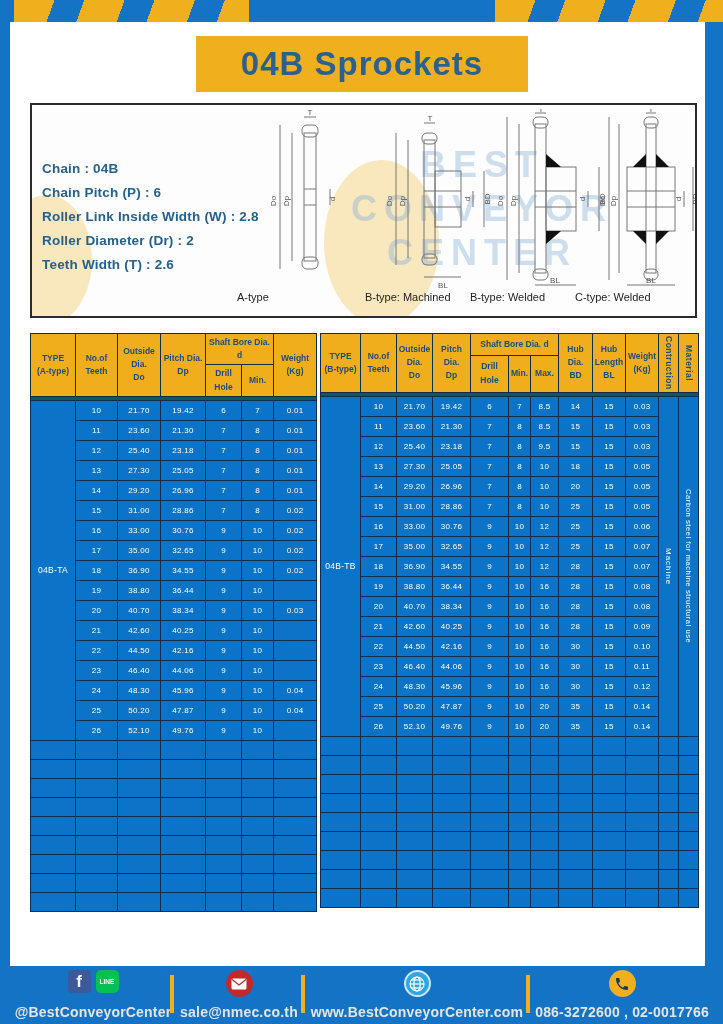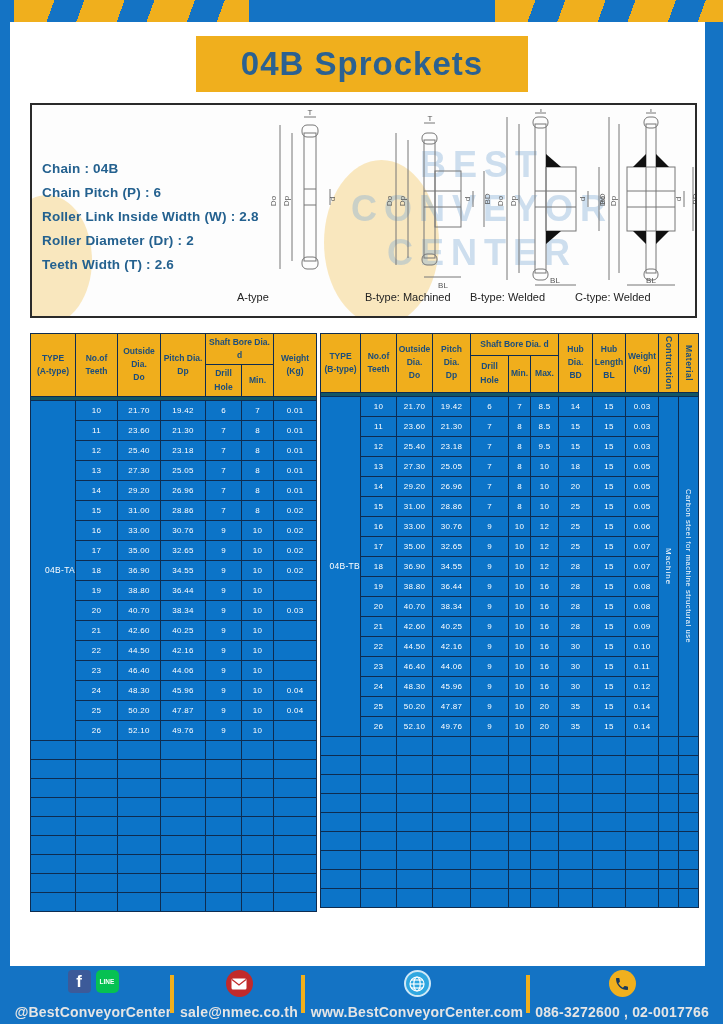--- a/index.html
+++ b/index.html
@@ -34,21 +34,21 @@
   .tbl-mount { position:absolute; top:333px; z-index:6; }
   #mount-a { left:30px; }
   #mount-b { left:320px; }
   table.spr { border-collapse:collapse; table-layout:fixed; }
   table.spr th { background:#F0AE1C; color:#1B4D7C; font-size:8.5px; font-weight:bold;
                  border:1.5px solid #0E2C50; padding:2px 0; line-height:1.55; text-align:center; }
   table.spr th.vert { writing-mode:vertical-rl; letter-spacing:0.5px; padding:2px 1px; }
   table.spr td { background:#0C74C8; color:#fff; font-size:8px; text-align:center;
                  border:1.5px solid #0E2C50; height:20px; padding:0; letter-spacing:0.3px; }
   table.spr tr.seprow td { height:4px; background:#125666; }
-  table.spr td.typecell { font-size:8.5px;text-align:right; }
+  table.spr td.typecell { font-size:8.5px; }
   table.spr td.vertcell { writing-mode:vertical-rl; font-size:8px; letter-spacing:1px; }
   table.spr td.vertcell.mat { font-size:7.5px; letter-spacing:0.6px; }
   table.spr tr.emptyrow td { height:19px; }
 
   
   .footer { position:absolute; left:0; bottom:0; width:723px; height:58px; background:#1473C4; z-index:7; }
   .f-sec { position:absolute; top:4px; height:50px; display:flex; flex-direction:column; align-items:center; justify-content:space-between; }
   .f-text { color:#e5e5e5; font-weight:bold; font-size:14px; letter-spacing:0.2px; white-space:nowrap; }
   .f-div { position:absolute; top:9px; width:4px; height:38px; background:#F0AF1D; }
   .icon-row { display:flex; gap:5px; align-items:center; }

